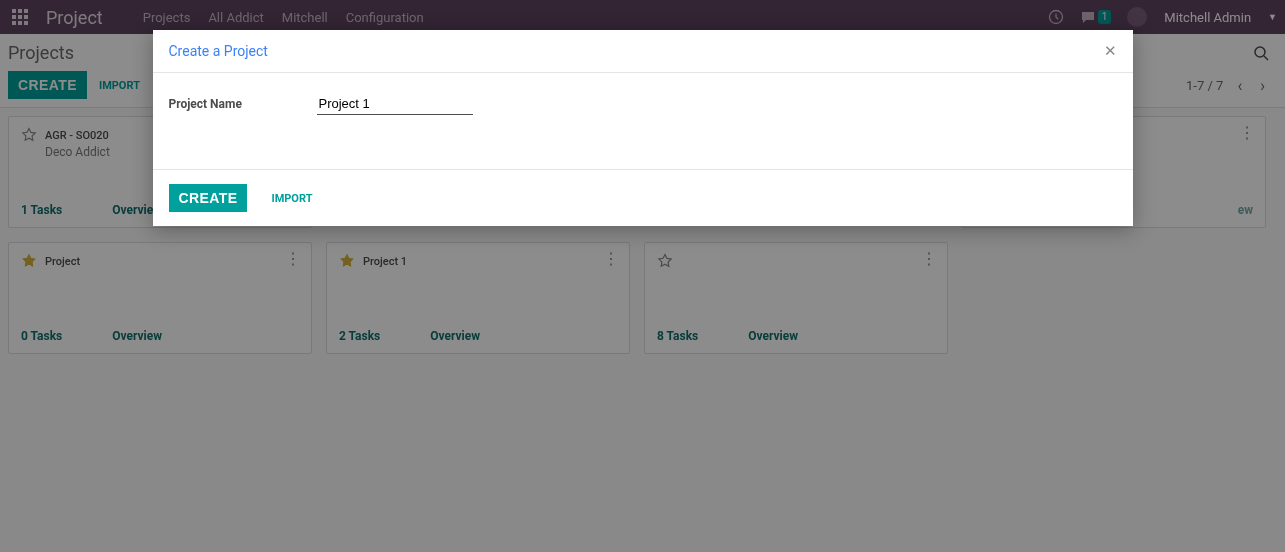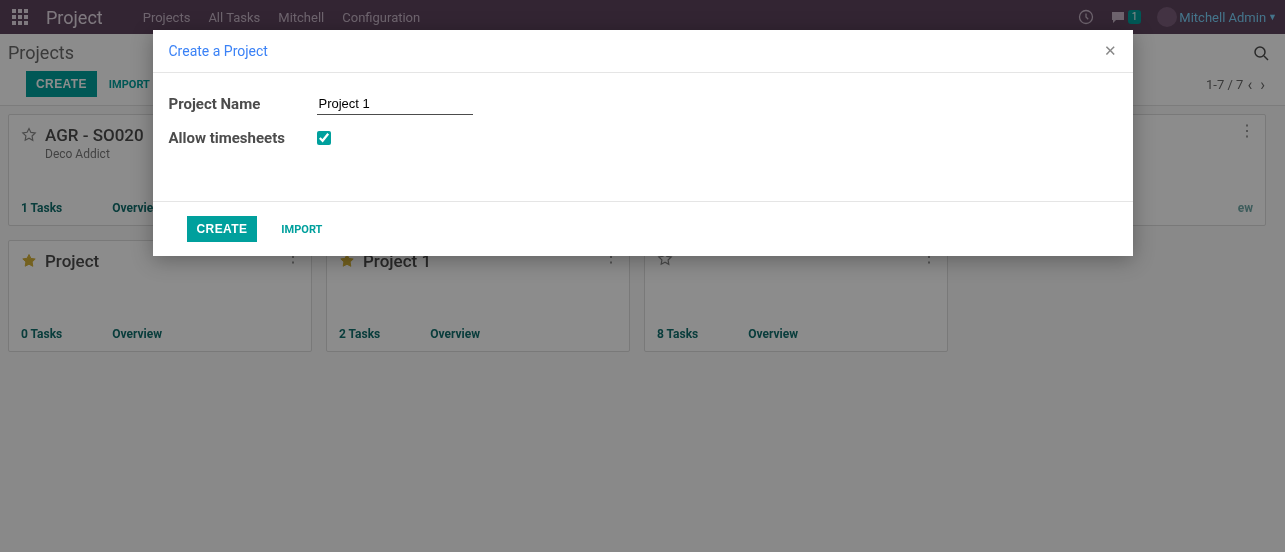--- a/index.html
+++ b/index.html
@@ -53,22 +53,22 @@
     background: #00a09d;
     color: #fff;
     font-size: 10px;
     border-radius: 3px;
     padding: 0 4px;
     margin-left: 2px;
     line-height: 14px;
     height: 14px;
   }
   .user-block {
-    display: flex; align-items: center; gap: 2px;
-    color: #7dd3fc; cursor: pointer;
+    display: flex; align-items: center; gap: 17px;
+    color: #ffffff; cursor: pointer;
   }
   .avatar {
     width: 20px; height: 20px;
     background: #7b5e7b;
     border-radius: 50%;
     display: inline-block;
   }
   .caret { font-size: 9px; }
 
   
@@ -93,40 +93,40 @@
     width: 16px; height: 16px;
     cursor: pointer;
   }
   .cp-row2 {
     display: flex;
     align-items: center;
   }
   .btn {
     border: none;
     padding: 6px 10px;
-    font-size: 12px;
+    font-size: 14px;
     font-weight: 700;
     letter-spacing: 0.4px;
     cursor: pointer;
     text-transform: uppercase;
-    margin-left: 18px;
   }
   .btn-primary { background: #00a09d; color: #fff; }
   .btn-muted-link {
     background: transparent;
     color: #00a09d;
     font-size: 11px;
     font-weight: 700;
     margin-left: 12px;
     cursor: pointer;
   }
   .pager {
     margin-left: auto;
     display: flex;
     align-items: center;
+    gap: 10px;
     color: #6a6a6a;
   }
   .pager .chev {
     font-size: 16px;
     color: #6a6a6a;
     cursor: pointer;
     padding: 2px 4px;
   }
 
   
@@ -150,21 +150,21 @@
   .card-head {
     display: flex;
     align-items: center;
     gap: 8px;
   }
   .star {
     width: 16px; height: 16px;
     cursor: pointer;
   }
   .card-title {
-    font-size: 17px;
+    font-size: 11px;
     color: #4c4c4c;
     font-weight: 500;
   }
   .card-sub {
     font-size: 12px;
     color: #7a7a7a;
     margin-left: 24px;
     margin-top: 2px;
   }
   .card-dots {
@@ -218,21 +218,21 @@
     padding: 20px 16px 40px 16px;
   }
   .form-row {
     display: flex;
     align-items: center;
     margin-bottom: 14px;
   }
   .form-label {
     width: 148px;
     font-weight: 700;
-    font-size: 15px;
+    font-size: 12px;
     color: #4c4c4c;
   }
   .form-input {
     border: none;
     border-bottom: 1px solid #4c4c4c;
     padding: 3px 2px;
     font-size: 13px;
     width: 156px;
     outline: none;
   }
@@ -261,21 +261,21 @@
         <rect x="6" y="6" width="4" height="4"></rect>
         <rect x="12" y="6" width="4" height="4"></rect>
         <rect x="0" y="12" width="4" height="4"></rect>
         <rect x="6" y="12" width="4" height="4"></rect>
         <rect x="12" y="12" width="4" height="4"></rect>
       </svg>
   </div>
   <div class="brand">Project</div>
   <div class="menu-items">
     <span class="menu-item">Projects</span>
-    <span class="menu-item">All Tasks</span>
+    <span class="menu-item">All Addict</span>
     <span class="menu-item">Mitchell</span>
     <span class="menu-item">Configuration</span>
   </div>
   <div class="topnav-right">
     <span class="clock-icon">
       <svg width="16" height="16" viewBox="0 0 16 16" fill="none" stroke="#c9b7c9" stroke-width="1.3">
           <circle cx="8" cy="8" r="6.5"></circle>
           <path d="M8 4.5V8l2.2 2.2"></path>
         </svg>
     </span>
@@ -395,22 +395,18 @@
 <div class="modal">
   <div class="modal-header">
     <span class="modal-title">Create a Project</span>
     <span class="modal-close">✕</span>
   </div>
   <div class="modal-body">
     <div class="form-row">
       <span class="form-label">Project Name</span>
       <input class="form-input" value="Project 1" style="">
     </div>
-    <div class="form-row">
-      <span class="form-label">Allow timesheets</span>
-      <input type="checkbox" class="form-check" checked="" style="">
-    </div>
   </div>
   <div class="modal-footer">
     <button class="btn btn-primary">CREATE</button>
     <span class="btn-muted-link">IMPORT</span>
   </div>
 </div>
 
 </body></html>

